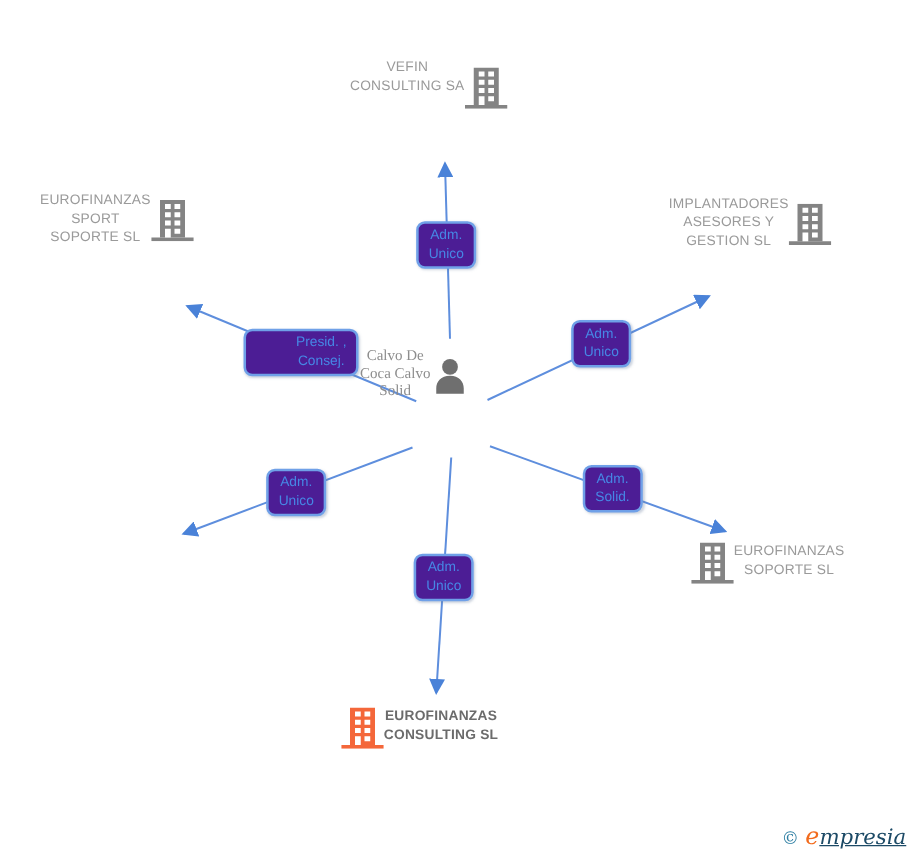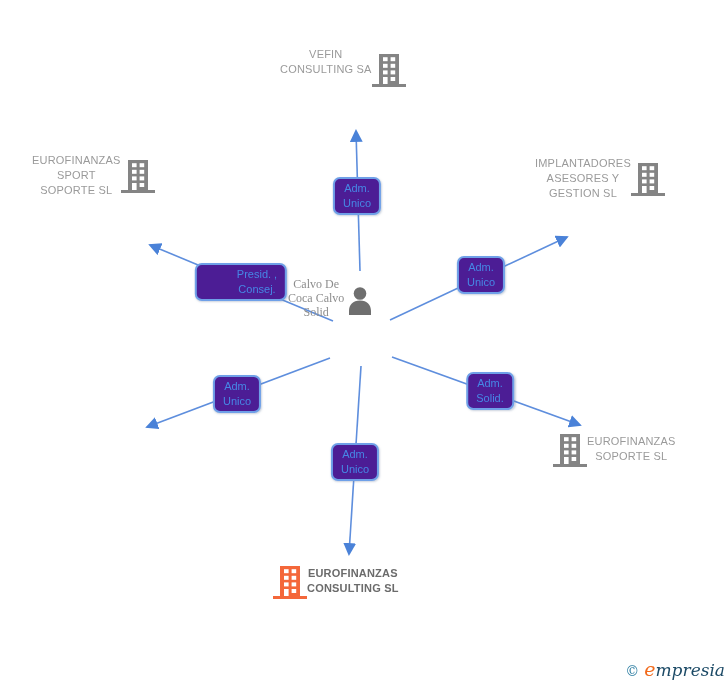--- a/index.html
+++ b/index.html
@@ -40,21 +40,21 @@
   }
   .rel-label span { display:block; }
 
   .watermark {
     position:absolute; right:3px; bottom:5px; z-index:2;
     font-family:"DejaVu Serif", serif; font-style:italic; font-size:17px;
     white-space:nowrap;
   }
   .watermark .copy { color:#2e7fa3; font-style:normal; font-size:14px; margin-right:5px; }
   .watermark .initial { color:#f26b1d; font-size:19px; }
-  .watermark .rest { color:#1c4a66; }
+  .watermark .rest { color:#1c4a66;text-decoration:underline; }
 </style>
 </head>
 <body>
 
 <div class="stage">
 
   <svg class="edges" width="728" height="685" viewBox="0 0 728 685">
     <defs>
       <marker id="arrow" viewBox="0 0 10 10" refX="8.5" refY="5" markerWidth="8" markerHeight="8" orient="auto-start-reverse">
         <path d="M0,0 L10,5 L0,10 z" fill="#4a82d8"></path>

